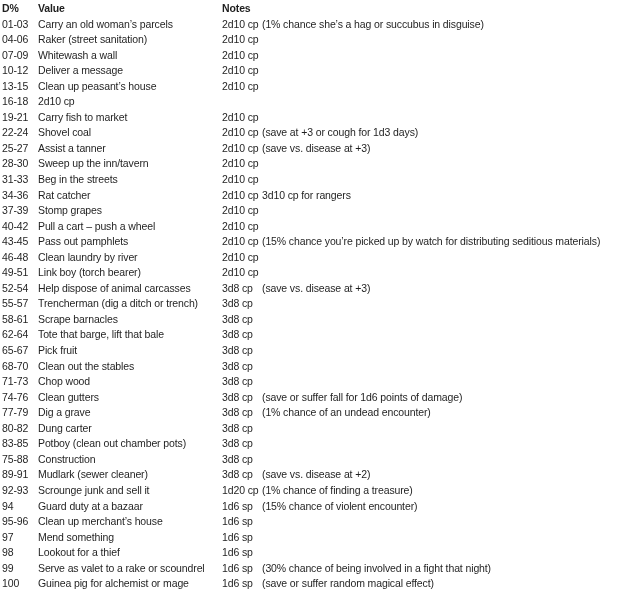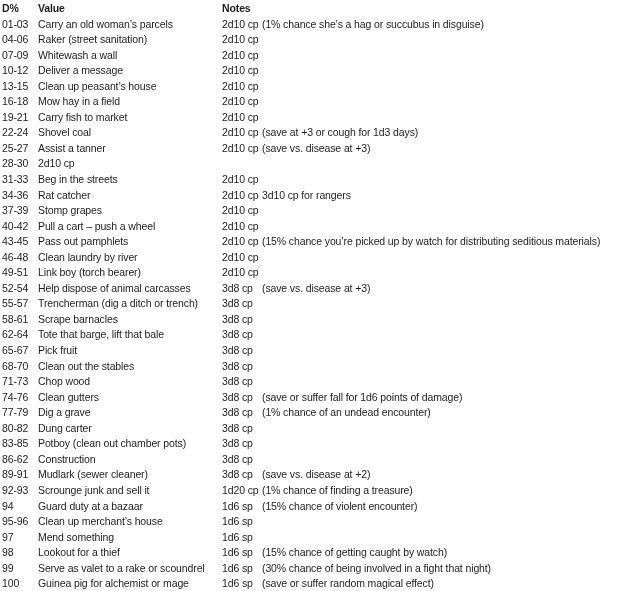--- a/index.html
+++ b/index.html
@@ -67,21 +67,20 @@
         <span class="cell value">2d10 cp</span>
       </div>
       <div class="row">
         <span class="cell d">13-15</span>
         <span class="cell labor">Clean up peasant’s house</span>
         <span class="cell value">2d10 cp</span>
         <span class="cell notes"></span>
       </div>
       <div class="row">
         <span class="cell d">16-18</span>
-        <span class="cell labor">Mow hay in a field</span>
         <span class="cell value">2d10 cp</span>
         <span class="cell notes"></span>
       </div>
       <div class="row">
         <span class="cell d">19-21</span>
         <span class="cell labor">Carry fish to market</span>
         <span class="cell value">2d10 cp</span>
       </div>
       <div class="row">
         <span class="cell d">22-24</span>
@@ -90,20 +89,21 @@
         <span class="cell notes">(save at +3 or cough for 1d3 days)</span>
       </div>
       <div class="row">
         <span class="cell d">25-27</span>
         <span class="cell labor">Assist a tanner</span>
         <span class="cell value">2d10 cp</span>
         <span class="cell notes">(save vs. disease at +3)</span>
       </div>
       <div class="row">
         <span class="cell d">28-30</span>
+        <span class="cell labor">Sweep up the inn/tavern</span>
         <span class="cell value">2d10 cp</span>
         <span class="cell notes"></span>
       </div>
       <div class="row">
         <span class="cell d">31-33</span>
         <span class="cell labor">Beg in the streets</span>
         <span class="cell value">2d10 cp</span>
         <span class="cell notes"></span>
       </div>
       <div class="row">
@@ -201,21 +201,21 @@
         <span class="cell value">3d8 cp</span>
         <span class="cell notes"></span>
       </div>
       <div class="row">
         <span class="cell d">83-85</span>
         <span class="cell labor">Potboy (clean out chamber pots)</span>
         <span class="cell value">3d8 cp</span>
         <span class="cell notes"></span>
       </div>
       <div class="row">
-        <span class="cell d">86-62</span>
+        <span class="cell d">75-88</span>
         <span class="cell labor">Construction</span>
         <span class="cell value">3d8 cp</span>
         <span class="cell notes"></span>
       </div>
       <div class="row">
         <span class="cell d">89-91</span>
         <span class="cell labor">Mudlark (sewer cleaner)</span>
         <span class="cell value">3d8 cp</span>
         <span class="cell notes">(save vs. disease at +2)</span>
       </div>
@@ -240,21 +240,20 @@
       <div class="row">
         <span class="cell d">97</span>
         <span class="cell labor">Mend something</span>
         <span class="cell value">1d6 sp</span>
         <span class="cell notes"></span>
       </div>
       <div class="row">
         <span class="cell d">98</span>
         <span class="cell labor">Lookout for a thief</span>
         <span class="cell value">1d6 sp</span>
-        <span class="cell notes">(15% chance of getting caught by watch)</span>
       </div>
       <div class="row">
         <span class="cell d">99</span>
         <span class="cell labor">Serve as valet to a rake or scoundrel</span>
         <span class="cell value">1d6 sp</span>
         <span class="cell notes">(30% chance of being involved in a fight that night)</span>
       </div>
       <div class="row">
         <span class="cell d">100</span>
         <span class="cell labor">Guinea pig for alchemist or mage</span>

